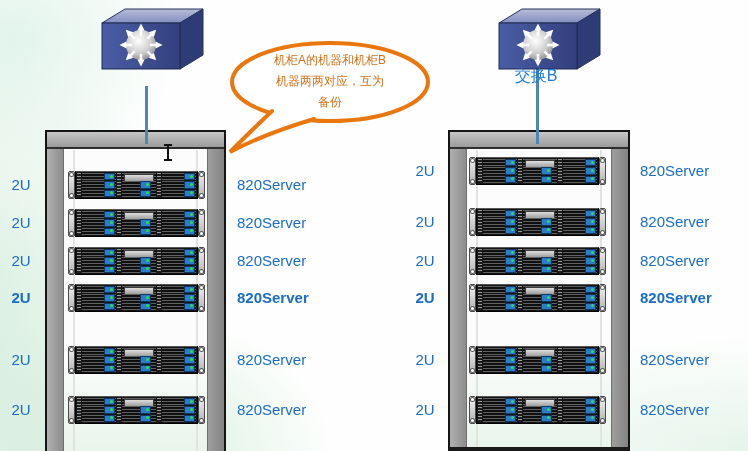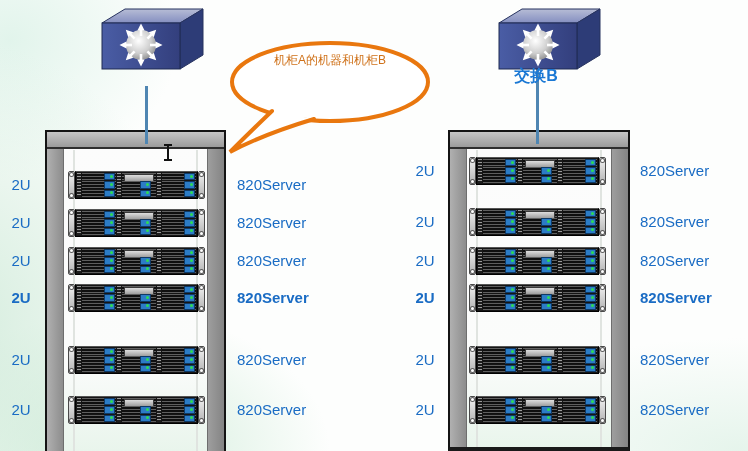--- a/index.html
+++ b/index.html
@@ -90,20 +90,22 @@
     </defs>
   </svg>
 
   <div class="bubble">
     <svg width="212" height="118" viewBox="0 0 212 118">
       <ellipse cx="108" cy="42" rx="98" ry="39" fill="#ffffff" stroke="#e9770e" stroke-width="4"></ellipse>
       <path d="M50 71 Q28 92 8 112 Q42 94 92 79" fill="#ffffff" stroke="#e9770e" stroke-width="4" stroke-linecap="round"></path>
     </svg>
     <div class="bubble-text">
       <div>机柜A的机器和机柜B</div>
+      <div>机器两两对应，互为</div>
+      <div>备份</div>
     </div>
   </div>
 
   <div class="cursor">
     <i class="cv"></i>
       <i class="ch t"></i>
       <i class="ch b"></i>
   </div>
 
 <div class="rack" style="left: 45px; width: 181px; border-bottom: none;">
@@ -519,21 +521,21 @@
         <polygon points="31.8,54.2 34.2,46.7 39.3,51.8" fill="#fff"></polygon>
         <line x1="38.0" y1="39.0" x2="32.0" y2="39.0" stroke="#fff" stroke-width="2.6"></line>
         <polygon points="25.5,39.0 32.5,35.4 32.5,42.6" fill="#fff"></polygon>
         <line x1="40.6" y1="32.6" x2="36.4" y2="28.4" stroke="#fff" stroke-width="2.6"></line>
         <polygon points="31.8,23.8 39.3,26.2 34.2,31.3" fill="#fff"></polygon>
         <line x1="47.0" y1="30.0" x2="47.0" y2="24.0" stroke="#fff" stroke-width="2.6"></line>
         <polygon points="47.0,17.5 50.6,24.5 43.4,24.5" fill="#fff"></polygon>
         <line x1="53.4" y1="32.6" x2="57.6" y2="28.4" stroke="#fff" stroke-width="2.6"></line>
         <polygon points="62.2,23.8 59.8,31.3 54.7,26.2" fill="#fff"></polygon>
       </svg></div>
-    <div class="switch-label" style="left: 466px; width: 140px; font-weight: bold;">交换B</div>
+    <div class="switch-label" style="left: 466px; width: 140px;">交换B</div>
     <div class="ulabel" style="left: 408px; top: 157px;">2U</div>
     <div class="server" style="left: 469px; top: 157px;">
       <div class="ear"></div>
       <div class="sbody">
         <div class="dots"></div>
         <div class="scol">
           <div class="drow">
             <span class="caddy">
               <i class="led"></i>
             </span>

